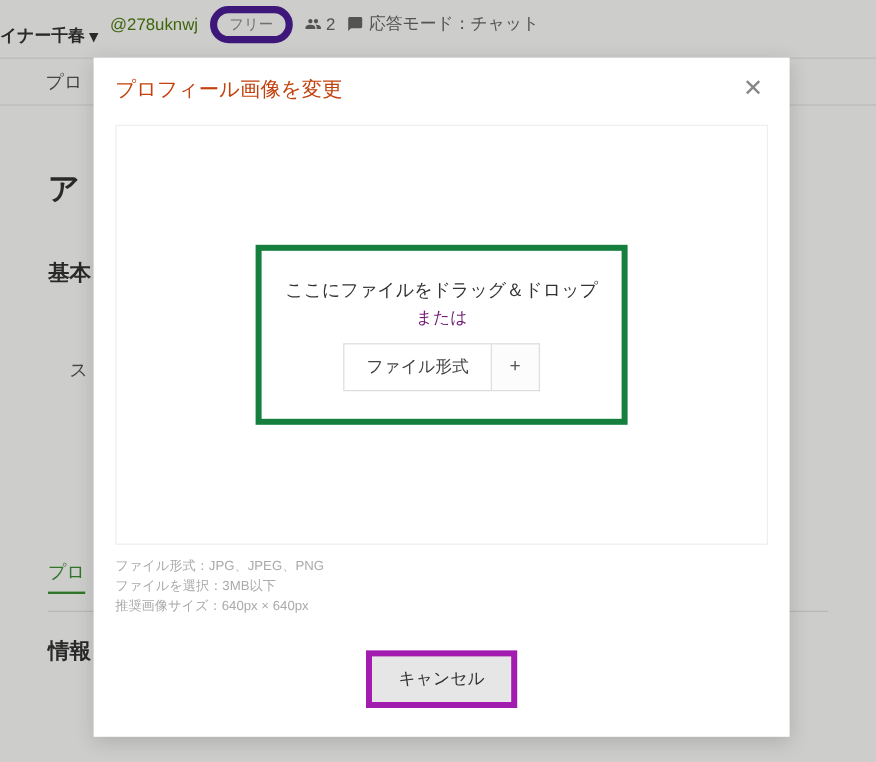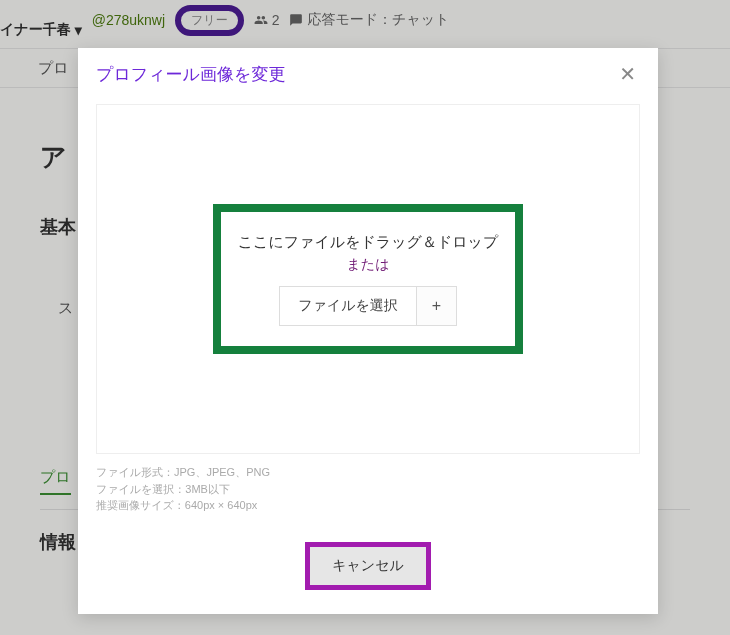--- a/index.html
+++ b/index.html
@@ -89,42 +89,42 @@
       flex-direction: column;
     }
     .modal-header {
       display: flex;
       align-items: center;
       justify-content: space-between;
       padding: 14px 18px 6px 18px;
     }
     .modal-title {
       font-size: 17px;
-      color: #6d28d9;
+      color: #c2410c;
     }
     .close-x {
       font-size: 20px;
       color: #888;
       cursor: pointer;
       line-height: 1;
       padding: 2px 4px;
     }
     .modal-body {
       padding: 12px 18px 18px 18px;
     }
     .drop-outer {
       border: 1px solid #eee;
       height: 350px;
       display: flex;
       align-items: center;
       justify-content: center;
       position: relative;
     }
     .drop-frame {
-      border: 8px solid #15803d;
+      border: 5px solid #15803d;
       width: 310px;
       height: 150px;
       display: flex;
       flex-direction: column;
       align-items: center;
       justify-content: center;
       gap: 4px;
       padding: 18px 2px;
     }
     .drop-text1 { font-size: 15px; color: #333; }
@@ -222,21 +222,21 @@
   <div class="modal-header">
     <div class="modal-title">プロフィール画像を変更</div>
     <div class="close-x">✕</div>
   </div>
   <div class="modal-body">
     <div class="drop-outer">
       <div class="drop-frame">
         <div class="drop-text1">ここにファイルをドラッグ＆ドロップ</div>
         <div class="drop-text2">または</div>
         <div class="file-row">
-          <div class="file-label">ファイルを選択</div>
+          <div class="file-label">ファイル形式</div>
           <div class="file-plus">
             <span>+</span>
           </div>
         </div>
       </div>
     </div>
     <div class="hints">
       <div>ファイル形式：JPG、JPEG、PNG</div>
       <div>ファイルを選択：3MB以下</div>
       <div>推奨画像サイズ：640px × 640px</div>

